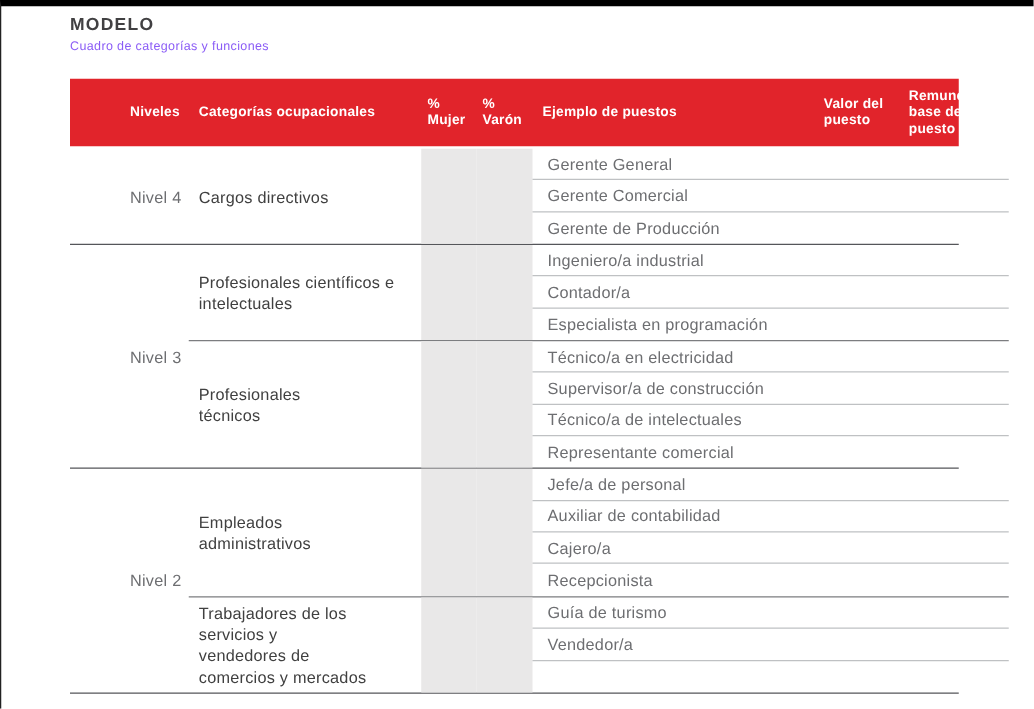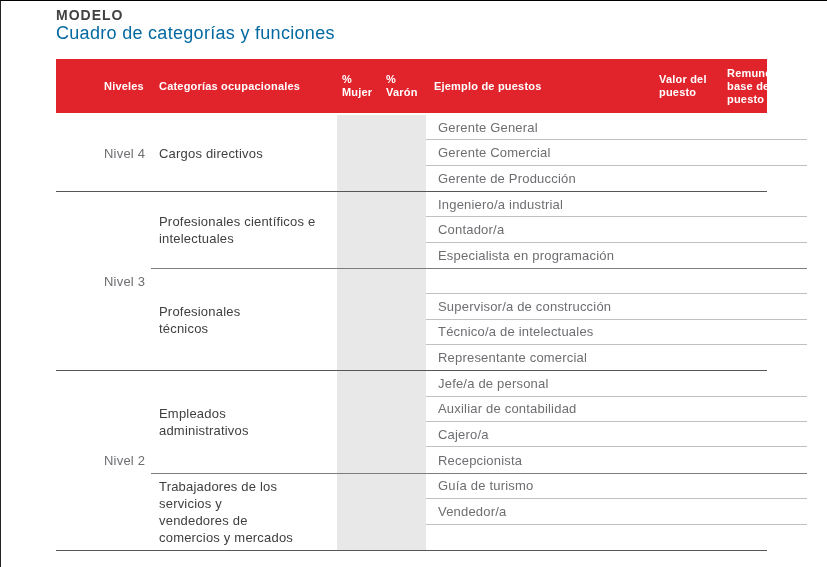--- a/index.html
+++ b/index.html
@@ -6,31 +6,31 @@
     --header-bg:#E1242B;
     --band-bg:#E9E8E8;
   }
   html,body{margin:0;padding:0;background:#fff;}
   body{font-family:"Liberation Sans", sans-serif;}
   .page{
     position:relative;
     width:827px;height:567px;
     box-sizing:border-box;
     background:#fff;
-    border-top:1px solid #000000;
+    border-top:5px solid #000000;
     border-left:1px solid #222;
     overflow:hidden;
   }
   .doc-header{margin:5px 0 0 55px;}
   .doc-title{
     font-size:14px;font-weight:bold;color:#414042;
     letter-spacing:1px;line-height:18px;
   }
   .doc-subtitle{
-    font-size:18px;color:#0369a1;letter-spacing:0.3px;line-height:19px;
+    font-size:10px;color:#8b5cf6;letter-spacing:0.3px;line-height:19px;
   }
   .categories-table{
     margin:16px 0 0 55px;
     width:711px;
   }
   
   .col-niveles{width:55px;flex:0 0 55px;margin-left:40px;}
   .col-categorias{width:186px;flex:0 0 186px;}
   .col-mujer{width:44px;flex:0 0 44px;}
   .col-varon{width:45px;flex:0 0 45px;}
@@ -167,20 +167,21 @@
                 </div>
               </div>
             </div>
             <div class="group">
               <div class="cat-label col-categorias">Profesionales
 técnicos</div>
               <div class="percent-cell col-mujer"></div>
               <div class="percent-cell col-varon"></div>
               <div class="jobs">
                 <div class="job-row">
+                  <div class="job-title col-ejemplo">Técnico/a en electricidad</div>
                   <div class="cell-empty col-valor"></div>
                   <div class="cell-empty col-remuneracion"></div>
                 </div>
                 <div class="job-row">
                   <div class="job-title col-ejemplo">Supervisor/a de construcción</div>
                   <div class="cell-empty col-valor"></div>
                   <div class="cell-empty col-remuneracion"></div>
                 </div>
                 <div class="job-row">
                   <div class="job-title col-ejemplo">Técnico/a de intelectuales</div>

